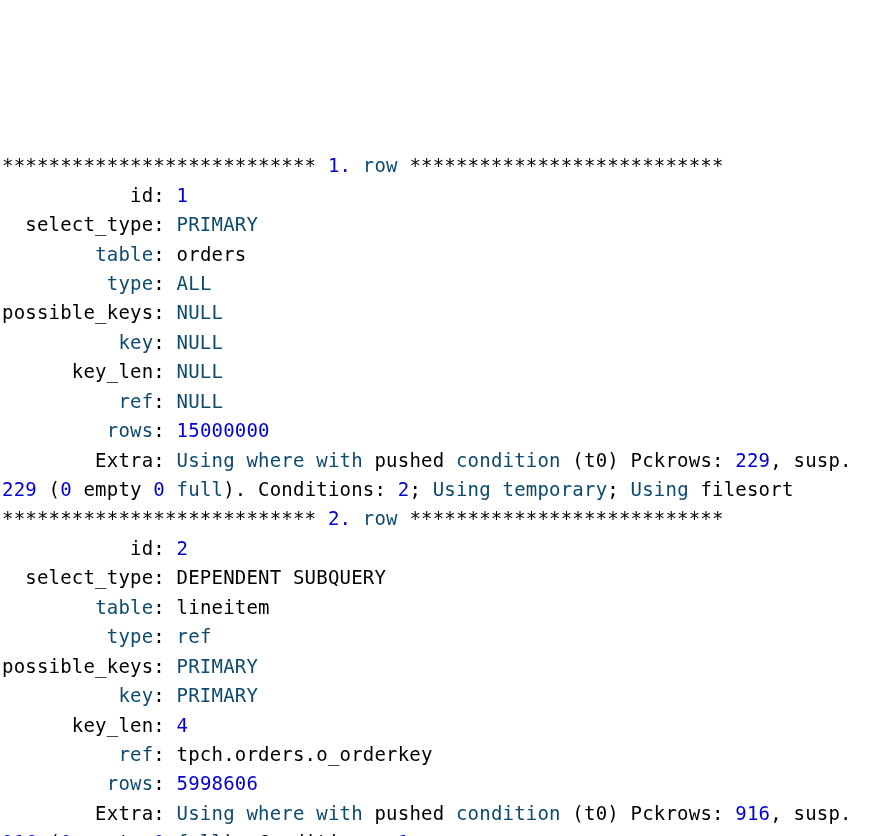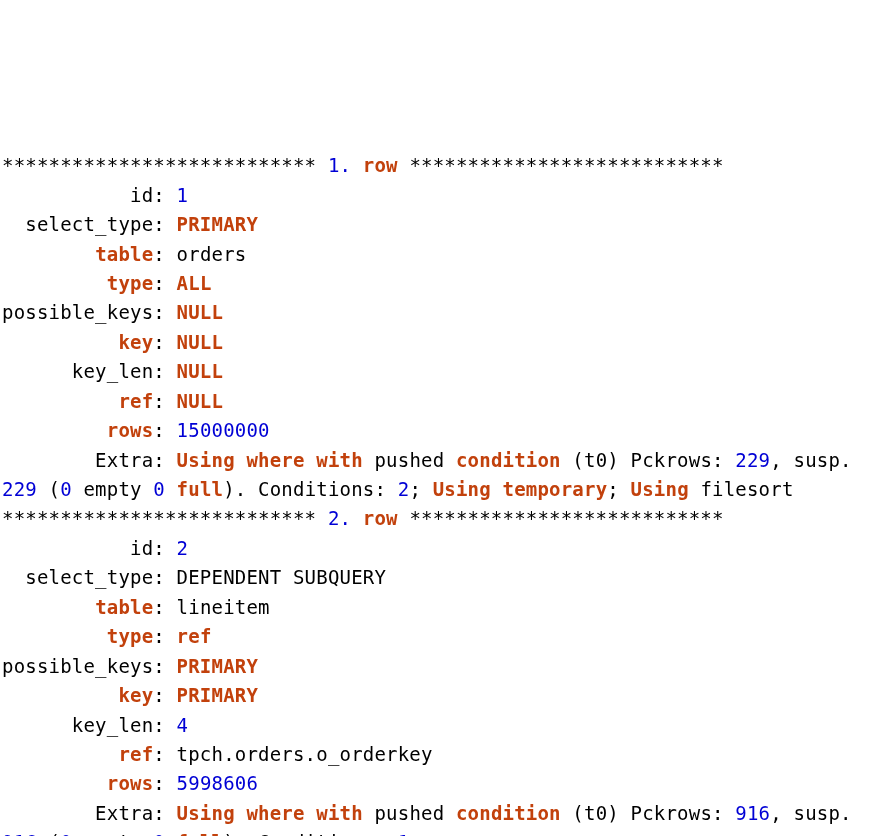--- a/index.html
+++ b/index.html
@@ -14,21 +14,21 @@
     letter-spacing: 0.2px;
     font-stretch: semi-condensed;
   }
   .output {
     padding: 4px 2px;
     border-bottom: 1px solid #000;
     width: 880px;
     box-sizing: border-box;
     overflow: hidden;
   }
-  .kw  { color: #c2410c; font-weight: bold; }  
+  .kw  { color: #0c4a6e; font-weight: normal; }  
   .num { color: #0000d5; }                      
   .txt { color: #000; }                         
 </style>
 </head>
 <body>
 
 
 
 <div class="output" id="out"><div><span class="txt">*************************** </span><span class="num">1.</span><span class="txt"> </span><span class="kw">row</span><span class="txt"> ***************************</span></div><div><span class="txt">           id: </span><span class="num">1</span></div><div><span class="txt">  select_type: </span><span class="kw">PRIMARY</span></div><div><span class="txt">        </span><span class="kw">table</span><span class="txt">: </span><span class="txt">orders</span></div><div><span class="txt">         </span><span class="kw">type</span><span class="txt">: </span><span class="kw">ALL</span></div><div><span class="txt">possible_keys: </span><span class="kw">NULL</span></div><div><span class="txt">          </span><span class="kw">key</span><span class="txt">: </span><span class="kw">NULL</span></div><div><span class="txt">      key_len: </span><span class="kw">NULL</span></div><div><span class="txt">          </span><span class="kw">ref</span><span class="txt">: </span><span class="kw">NULL</span></div><div><span class="txt">         </span><span class="kw">rows</span><span class="txt">: </span><span class="num">15000000</span></div><div><span class="txt">        Extra: </span><span class="kw">Using</span><span class="txt"> </span><span class="kw">where</span><span class="txt"> </span><span class="kw">with</span><span class="txt"> pushed </span><span class="kw">condition</span><span class="txt"> (t0) Pckrows: </span><span class="num">229</span><span class="txt">, susp.</span></div><div><span class="num">229</span><span class="txt"> (</span><span class="num">0</span><span class="txt"> empty </span><span class="num">0</span><span class="txt"> </span><span class="kw">full</span><span class="txt">). Conditions: </span><span class="num">2</span><span class="txt">; </span><span class="kw">Using</span><span class="txt"> </span><span class="kw">temporary</span><span class="txt">; </span><span class="kw">Using</span><span class="txt"> filesort</span></div><div><span class="txt">*************************** </span><span class="num">2.</span><span class="txt"> </span><span class="kw">row</span><span class="txt"> ***************************</span></div><div><span class="txt">           id: </span><span class="num">2</span></div><div><span class="txt">  select_type: </span><span class="txt">DEPENDENT SUBQUERY</span></div><div><span class="txt">        </span><span class="kw">table</span><span class="txt">: </span><span class="txt">lineitem</span></div><div><span class="txt">         </span><span class="kw">type</span><span class="txt">: </span><span class="kw">ref</span></div><div><span class="txt">possible_keys: </span><span class="kw">PRIMARY</span></div><div><span class="txt">          </span><span class="kw">key</span><span class="txt">: </span><span class="kw">PRIMARY</span></div><div><span class="txt">      key_len: </span><span class="num">4</span></div><div><span class="txt">          </span><span class="kw">ref</span><span class="txt">: </span><span class="txt">tpch.orders.o_orderkey</span></div><div><span class="txt">         </span><span class="kw">rows</span><span class="txt">: </span><span class="num">5998606</span></div><div><span class="txt">        Extra: </span><span class="kw">Using</span><span class="txt"> </span><span class="kw">where</span><span class="txt"> </span><span class="kw">with</span><span class="txt"> pushed </span><span class="kw">condition</span><span class="txt"> (t0) Pckrows: </span><span class="num">916</span><span class="txt">, susp.</span></div><div><span class="num">916</span><span class="txt"> (</span><span class="num">0</span><span class="txt"> empty </span><span class="num">0</span><span class="txt"> </span><span class="kw">full</span><span class="txt">). Conditions: </span><span class="num">1</span></div></div>
 

